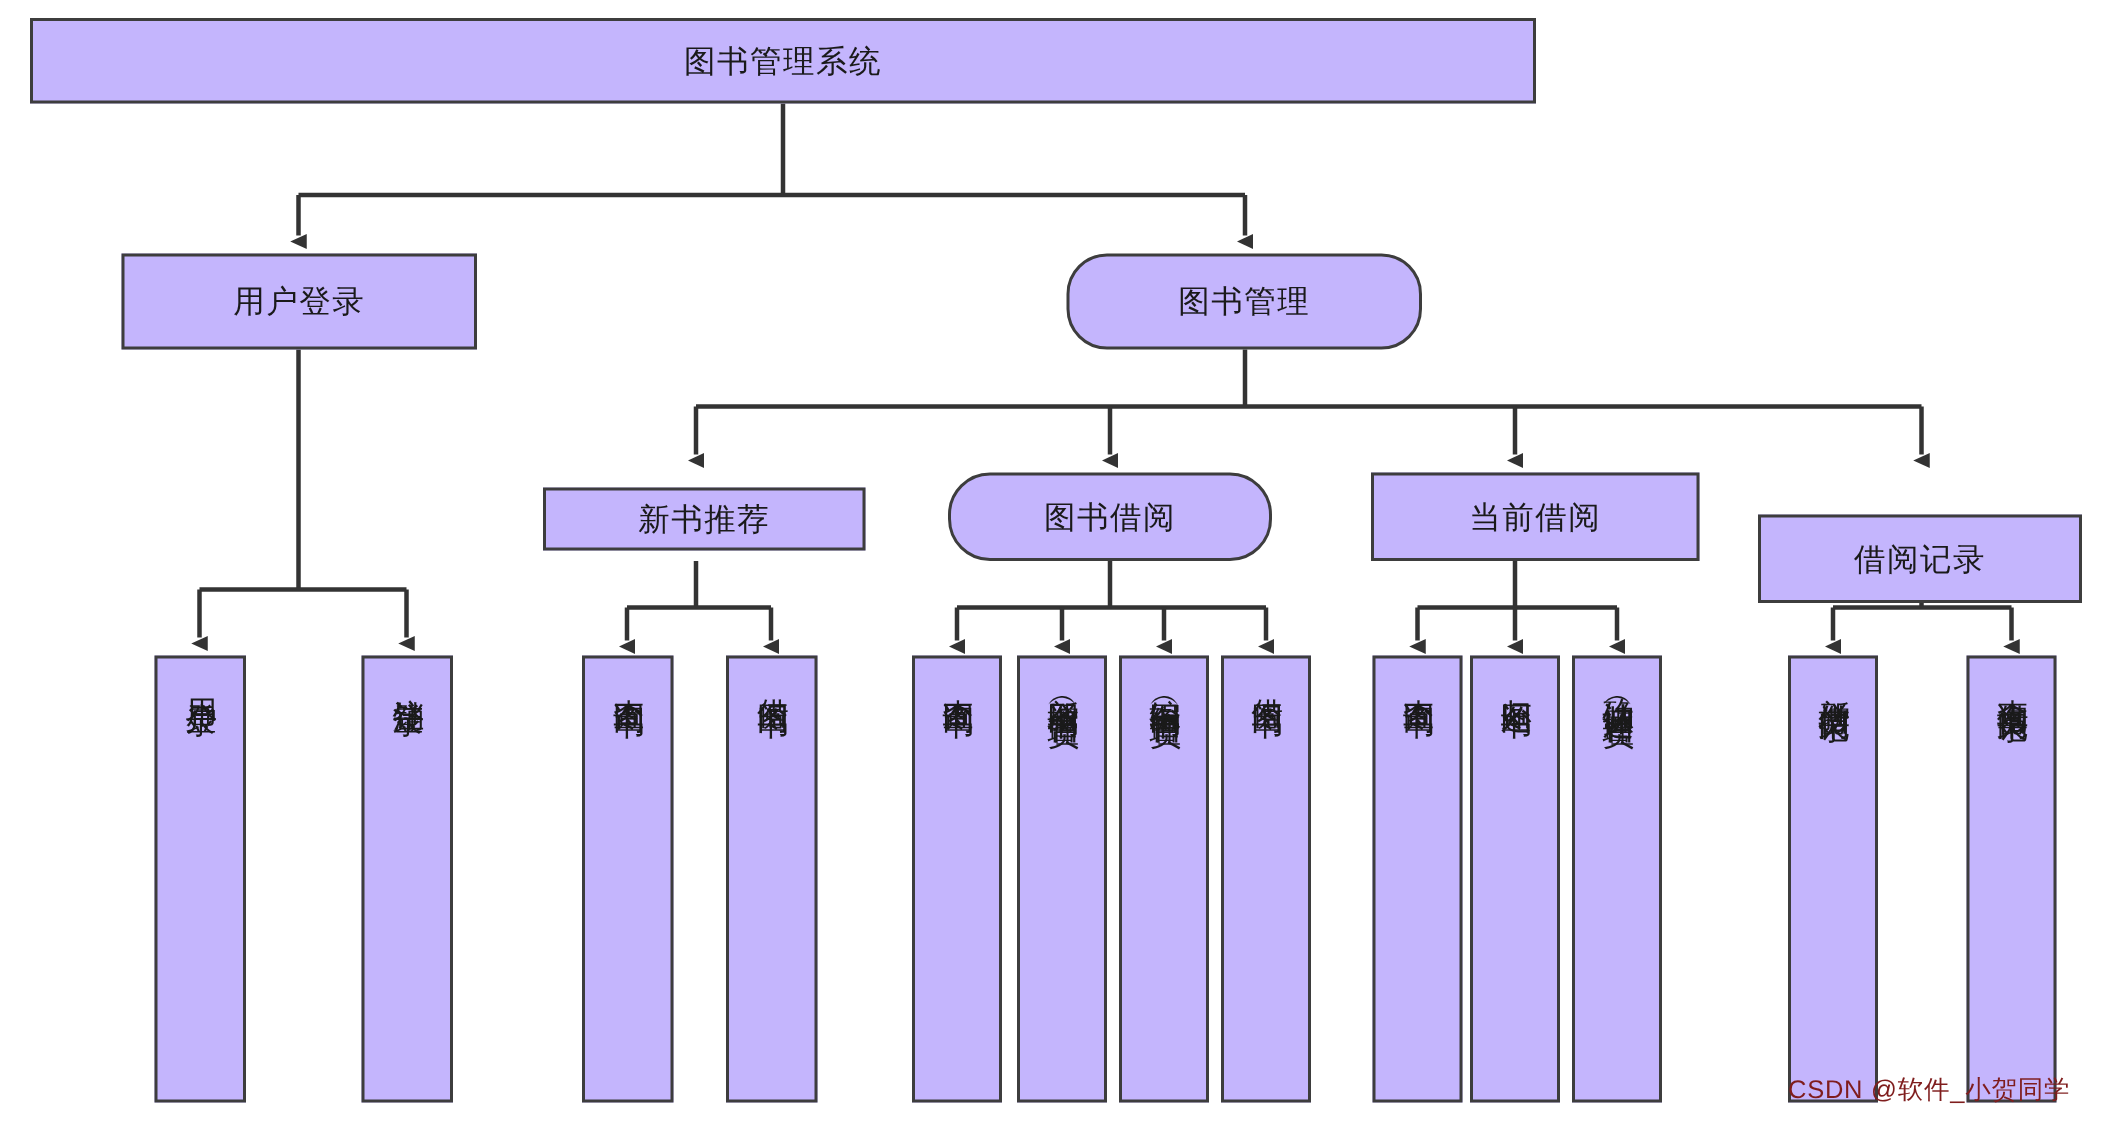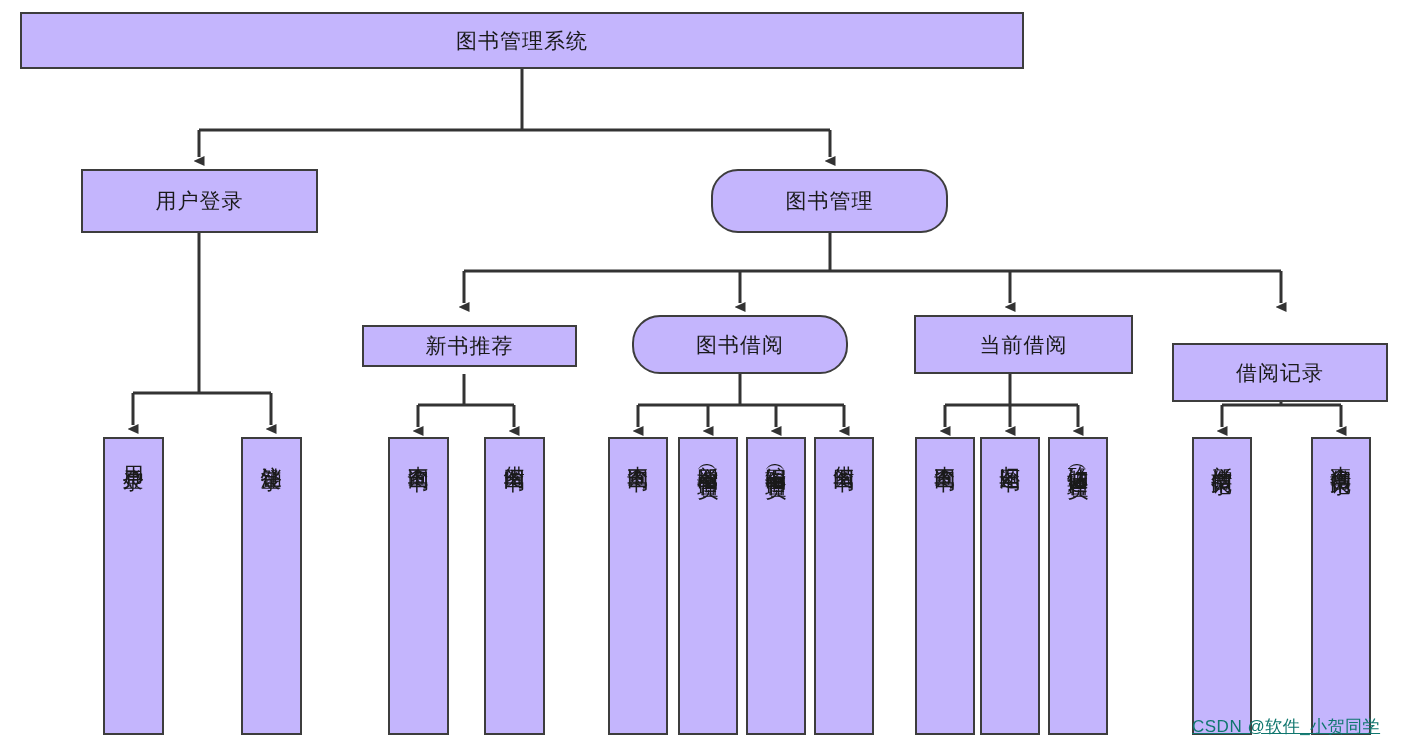--- a/index.html
+++ b/index.html
@@ -51,24 +51,23 @@
     text-orientation: upright;
     font-size: 21px;
     line-height: 1.22;
     letter-spacing: 2px;
     white-space: nowrap;
     color: #1a1a1a;
   }
   .watermark {
     position: absolute;
     font-size: 17px;
-    color: #0f766e;
+    color: #7f1d1d;
     white-space: nowrap;
     letter-spacing: 0.5px;
-    text-decoration: underline;
   }
 </style>
 </head>
 <body>
 
 <div id="diagram-root">
 
   <svg class="connectors" viewBox="0 0 1405 747" xmlns="http://www.w3.org/2000/svg">
     <defs>
       <marker id="arrow" markerWidth="10" markerHeight="11" refX="1" refY="5.5" orient="auto" markerUnits="userSpaceOnUse">

